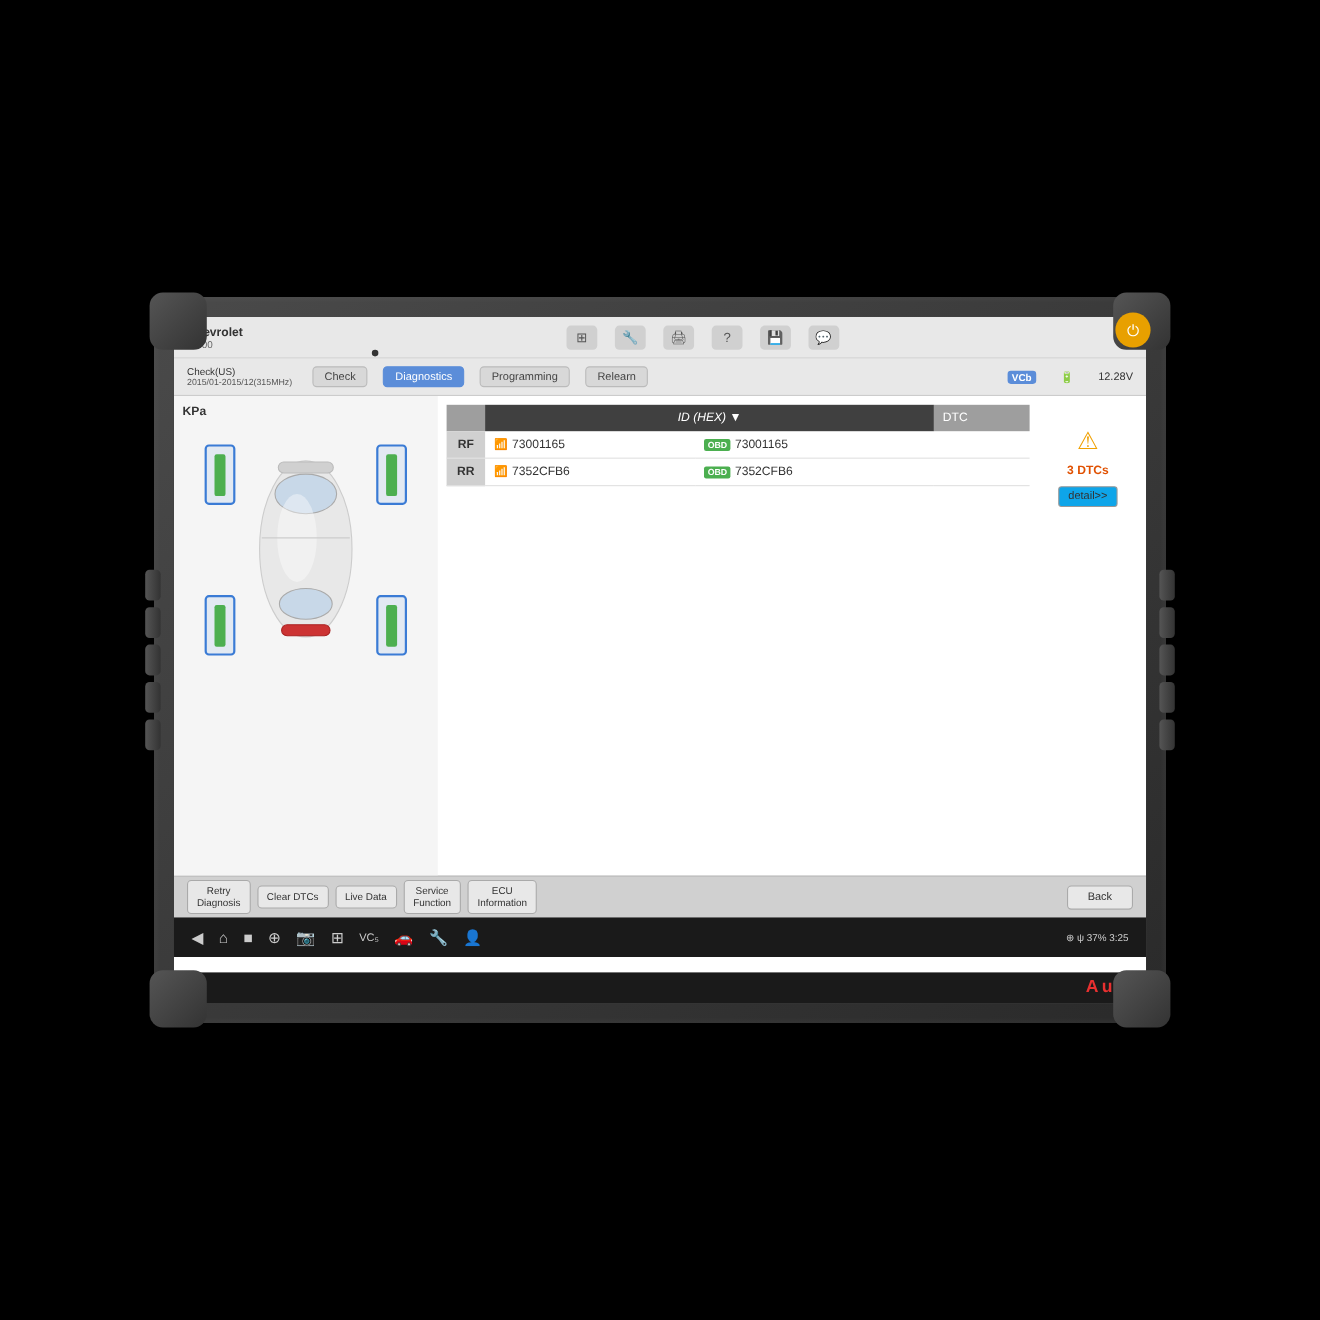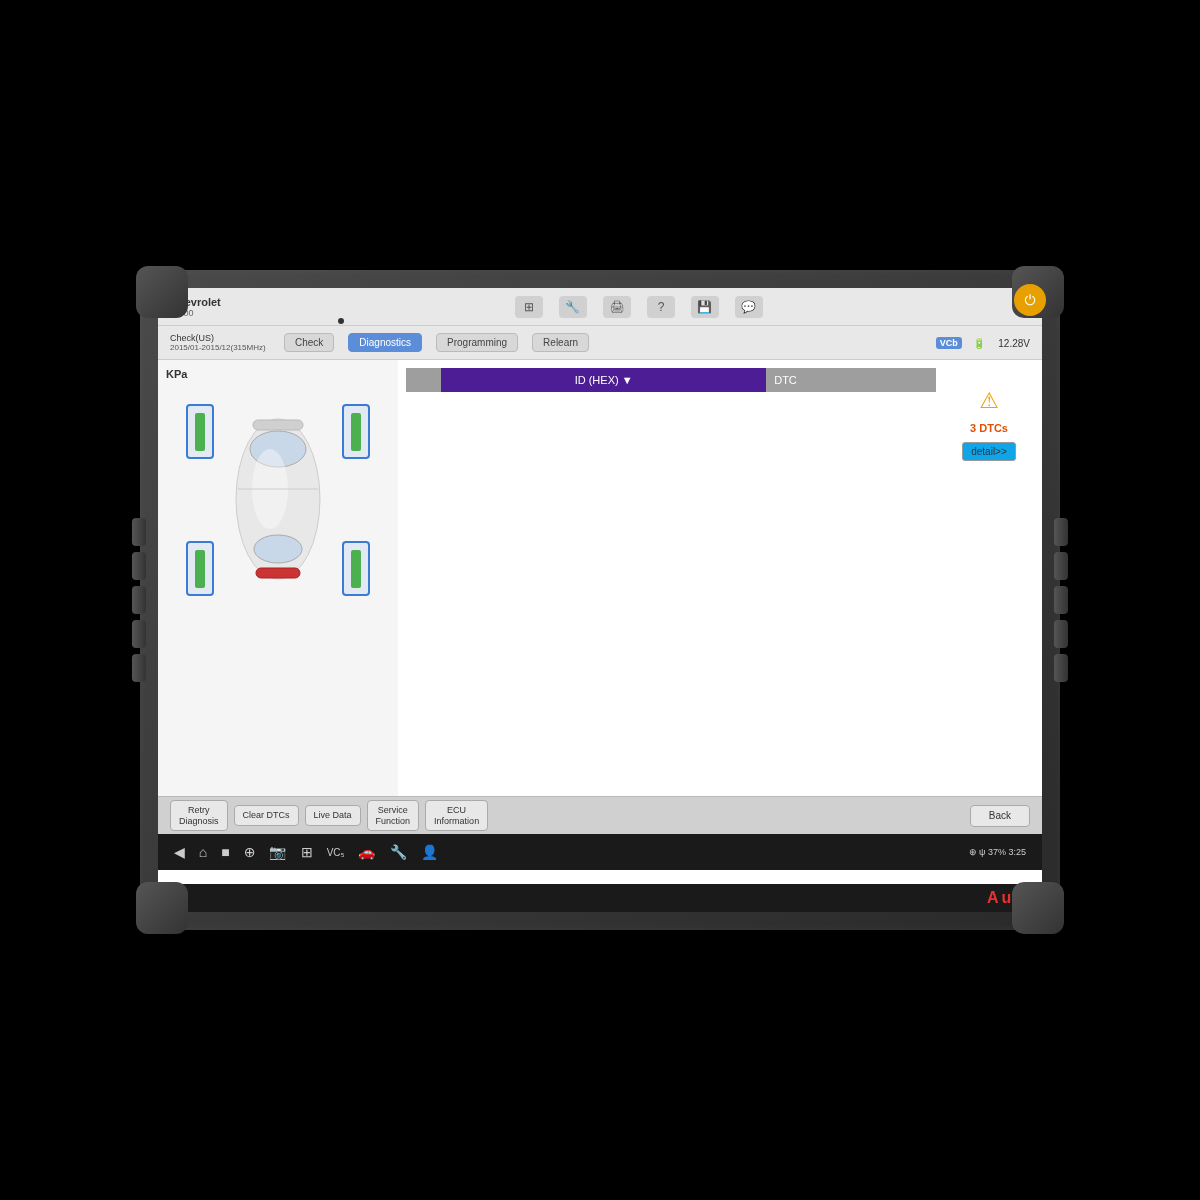--- a/index.html
+++ b/index.html
@@ -179,22 +179,22 @@
       color: #444;
     }
     .tab.active {
       background: #5b8dd9;
       color: #fff;
       border-color: #5b8dd9;
     }
     .vcb-info {
       margin-left: auto;
       display: flex;
-      align-items: flex-end;
-      gap: 12px;
+      align-items: flex-start;
+      gap: 22px;
       font-size: 10px;
       color: #333;
     }
     .vcb-badge {
       background: #5b8dd9;
       color: white;
       padding: 1px 4px;
       border-radius: 3px;
       font-size: 9px;
       font-weight: bold;
@@ -269,22 +269,23 @@
       font-size: 11px;
     }
     .data-table th {
       background: #9e9e9e;
       color: white;
       padding: 6px 8px;
       text-align: left;
       font-weight: normal;
     }
     .data-table th.id-col {
-      background: #4c1d95;
+      background: #404040;
       text-align: center;
+      font-style: italic;
     }
     .data-table td {
       padding: 6px 8px;
       border-bottom: 1px solid #e0e0e0;
       color: #333;
     }
     .data-table tr.selected td {
       background: #5b8dd9;
       color: white;
     }
@@ -530,20 +531,52 @@
           <div class="data-table-wrap">
             <table class="data-table">
               <thead>
                 <tr>
                   <th style="width:35px;background:#9e9e9e;"></th>
                   <th class="id-col" colspan="2">ID (HEX) ▼</th>
                   <th style="background:#9e9e9e;">DTC</th>
                 </tr>
               </thead>
               <tbody>
+                <tr>
+                  <td class="row-label">RF</td>
+                  <td>
+                    <div class="sensor-id">
+                      <span class="wifi-icon">📶</span>
+                      <span>73001165</span>
+                    </div>
+                  </td>
+                  <td>
+                    <div class="sensor-id">
+                      <span class="obd-badge">OBD</span>
+                      <span>73001165</span>
+                    </div>
+                  </td>
+                  <td></td>
+                </tr>
+                <tr>
+                  <td class="row-label">RR</td>
+                  <td>
+                    <div class="sensor-id">
+                      <span class="wifi-icon">📶</span>
+                      <span>7352CFB6</span>
+                    </div>
+                  </td>
+                  <td>
+                    <div class="sensor-id">
+                      <span class="obd-badge">OBD</span>
+                      <span>7352CFB6</span>
+                    </div>
+                  </td>
+                  <td></td>
+                </tr>
               </tbody>
             </table>
           </div>
 
           <div class="dtc-panel">
             <span class="warning-icon">⚠</span>
             <span class="dtc-count">3 DTCs</span>
             <button class="detail-btn">detail&gt;&gt;</button>
           </div>
         </div>

